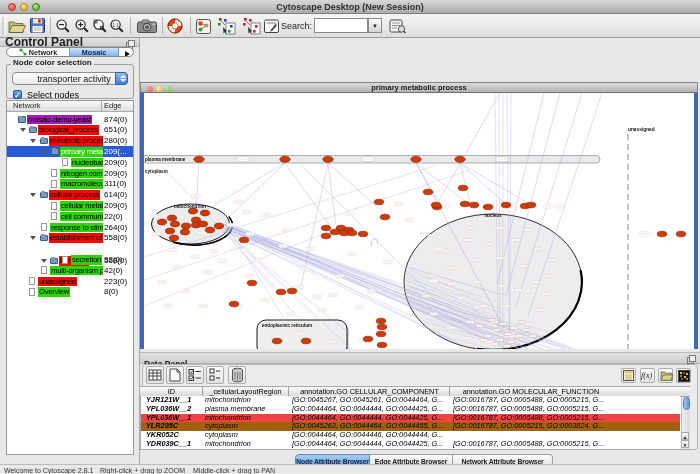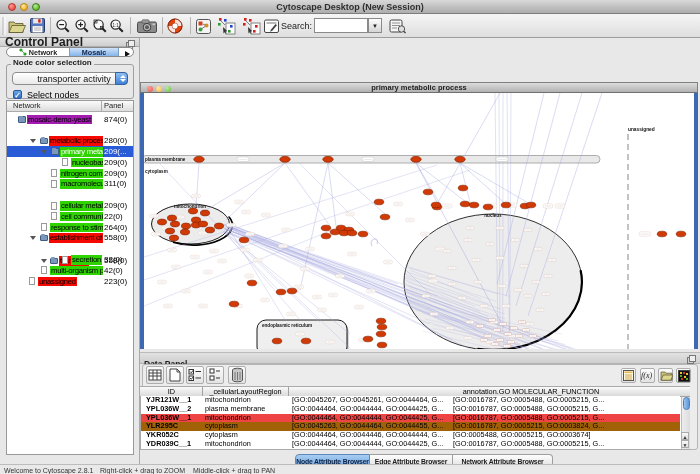--- a/index.html
+++ b/index.html
@@ -52,21 +52,21 @@
 
 #datapanel { left:140px; top:349px; width:560px; height:115px; background:#e8e8e8; }
 #dphead { position:absolute; left:0; top:3px; width:560px; height:12px; background:linear-gradient(#e2e2e2,#cecece); border-top:1px solid #bbb; border-bottom:1px solid #b3b3b3; }
 #dphead span { font-size:8.5px; color:#1d1d1d; margin-left:4px; line-height:12px; font-weight:bold; }
 #dpbody { position:absolute; left:2px; top:15px; width:556px; height:86px; background:#ececec; border:1px solid #b5b5b5; border-radius:3px; }
 .dpbtn { position:absolute; width:18px; height:18px; background:linear-gradient(#fcfcfc,#e3e3e3); border:1px solid #adadad; border-radius:2px; }
 .dpbtn2 { position:absolute; width:15px; height:15px; background:linear-gradient(#fcfcfc,#e3e3e3); border:1px solid #adadad; border-radius:2px; }
 #dtable { position:absolute; left:140px; top:386px; width:550px; height:63.5px; background:#fff; border:1px solid #aaa; }
 #dthead span, .drow span { position:absolute; font-size:7.3px; line-height:9px; white-space:nowrap; overflow:hidden; }
 .drow { position:absolute; left:141px; width:539px; height:8.8px; }
-.drow span { color:#000; line-height:8.8px; }
+.drow span { color:#000; line-height:8.8px;font-style:italic; }
 .c1 { left:5px; width:55px; font-weight:bold; }
 .c2 { left:64px; width:85px; }
 .c3 { left:151px; width:160px; }
 .c4 { left:312px; width:225px; }
 
 #vscroll { position:absolute; left:681px; top:397px; width:9px; height:52px; background:linear-gradient(90deg,#eee,#dcdcdc); border-left:1px solid #bbb; }
 #vthumb { position:absolute; left:1px; top:0px; width:7px; height:13px; background:linear-gradient(90deg,#9fc5ef,#5b96dd); border-radius:4px; border:0.5px solid #4a7cb8; }
 .sarr { position:absolute; left:0.5px; width:8px; height:8px; font-size:5px; text-align:center; color:#333; background:linear-gradient(#fafafa,#ddd); border:0.5px solid #aaa; line-height:8px;}
 
 #tabs { position:absolute; left:295px; top:453.5px; height:13px; font-size:6.8px; font-weight:bold; letter-spacing:-0.15px; }
@@ -222,30 +222,36 @@
  <div id="groupbox"></div>
  <div id="combo">
         <span>transporter activity</span>
         <div id="combobtn"></div>
       </div>
  <div id="checkbox">✓</div>
  <div id="checklab">Select nodes</div>
  <div id="treebox">
    <div id="treehead">
           <span style="left:6px">Network</span>
-          <span style="left:97px">Panel</span>
+          <span style="left:97px">Edge</span>
      <div style="position:absolute;left:94px;top:0;width:1px;height:11px;background:#ababab"></div>
    </div>
    <div style="position:absolute;left:0;top:11px;width:126px;height:342px;overflow:hidden">
      <div style="position:relative;width:126px;height:342px;top:-111px">
             <div class="trow" style="top:113.0px;">
               <span class="fold" style="left:11px"></span>
               <span class="tlab" style="left:20px;max-width:76px;background:#a21caf;color:#000">mosaic-demo-yeast</span>
               <span class="tcount" style="color:#000">874(0)</span>
             </div>
+            <div class="trow" style="top:123.8px;">
+              <span class="exp" style="left:13px"></span>
+              <span class="fold" style="left:22px"></span>
+              <span class="tlab" style="left:31px;max-width:65px;background:#f50800;color:#000">biological_process</span>
+              <span class="tcount" style="color:#000">651(0)</span>
+            </div>
             <div class="trow" style="top:134.6px;">
               <span class="exp" style="left:23px"></span>
               <span class="fold" style="left:33px"></span>
               <span class="tlab" style="left:42px;max-width:54px;background:#f50800;color:#000">metabolic process</span>
               <span class="tcount" style="color:#000">280(0)</span>
             </div>
             <div class="trow" style="top:145.4px;background:#2a5bd7;">
               <span class="exp" style="left:34px"></span>
               <span class="fold" style="left:44px"></span>
               <span class="tlab" style="left:53px;max-width:43px;background:#2ed300;color:#fff">primary metabo</span>
@@ -259,20 +265,26 @@
             <div class="trow" style="top:167.0px;">
               <span class="file" style="left:44px"></span>
               <span class="tlab" style="left:53px;max-width:43px;background:#2ed300;color:#000">nitrogen compo</span>
               <span class="tcount" style="color:#000">209(0)</span>
             </div>
             <div class="trow" style="top:177.8px;">
               <span class="file" style="left:44px"></span>
               <span class="tlab" style="left:53px;max-width:43px;background:#2ed300;color:#000">macromolecule</span>
               <span class="tcount" style="color:#000">311(0)</span>
             </div>
+            <div class="trow" style="top:188.6px;">
+              <span class="exp" style="left:23px"></span>
+              <span class="fold" style="left:33px"></span>
+              <span class="tlab" style="left:42px;max-width:54px;background:#f50800;color:#000">cellular process</span>
+              <span class="tcount" style="color:#000">614(0)</span>
+            </div>
             <div class="trow" style="top:199.4px;">
               <span class="file" style="left:44px"></span>
               <span class="tlab" style="left:53px;max-width:43px;background:#2ed300;color:#000">cellular metabo</span>
               <span class="tcount" style="color:#000">209(0)</span>
             </div>
             <div class="trow" style="top:210.2px;">
               <span class="file" style="left:44px"></span>
               <span class="tlab" style="left:53px;max-width:43px;background:#2ed300;color:#000">cell communicat</span>
               <span class="tcount" style="color:#000">22(0)</span>
             </div>
@@ -300,20 +312,25 @@
             </div>
             <div class="trow" style="top:264.2px;">
               <span class="file" style="left:34px"></span>
               <span class="tlab" style="left:43px;max-width:53px;background:#2ed300;color:#000">multi-organism pro</span>
               <span class="tcount" style="color:#000">42(0)</span>
             </div>
             <div class="trow" style="top:275.0px;">
               <span class="file" style="left:22px"></span>
               <span class="tlab" style="left:31px;max-width:65px;background:#f50800;color:#000">unassigned</span>
               <span class="tcount" style="color:#000">223(0)</span>
+            </div>
+            <div class="trow" style="top:285.8px;">
+              <span class="file" style="left:22px"></span>
+              <span class="tlab" style="left:31px;max-width:65px;background:#2ed300;color:#000">Overview</span>
+              <span class="tcount" style="color:#000">8(0)</span>
             </div>
           </div>
    </div>
  </div>
 </div>
 
 <div class="abs" id="frame">
  <div id="fborder"></div>
  <div id="ftitle">
   <div class="tl" style="left:6px;background:radial-gradient(circle at 35% 30%,#ff9d96,#e8564a)"></div>
@@ -819,20 +836,21 @@
         <rect x="2" y="5" width="2" height="2" fill="#55aa22"></rect>
         <rect x="6" y="6" width="2" height="2" fill="#e8c32a"></rect>
         <rect x="3" y="8" width="2" height="2" fill="#cc3322"></rect>
         <rect x="8" y="8" width="2" height="2" fill="#55aa22"></rect>
       </svg>
 </div>
 <div class="abs" id="dtable"></div>
 <div class="abs" style="left:140px;top:387px;width:550px;height:9.5px;background:linear-gradient(#fafafa,#dadada);border-bottom:1px solid #a2a2a2">
   <span style="position:absolute;left:1px;width:62px;text-align:center;font-size:7.3px;line-height:9px;border-right:1px solid #a2a2a2">ID</span>
   <span style="position:absolute;left:63px;width:86px;text-align:center;font-size:7.3px;line-height:9px;border-right:1px solid #a2a2a2">_cellularLayoutRegion</span>
+  <span style="position:absolute;left:150px;width:160px;text-align:center;font-size:7.3px;line-height:9px;border-right:1px solid #a2a2a2">annotation.GO CELLULAR_COMPONENT</span>
   <span style="position:absolute;left:311px;width:160px;text-align:center;font-size:7.3px;line-height:9px">annotation.GO MOLECULAR_FUNCTION</span>
 </div>
 <div class="drow" style="top:396.0px;background:#ffffff">
       <span class="c1">YJR121W__1</span>
       <span class="c2">mitochondrion</span>
       <span class="c3">[GO:0045267, GO:0045261, GO:0044464, G...</span>
       <span class="c4">[GO:0016787, GO:0005488, GO:0005215, G...</span>
     </div>
     <div class="drow" style="top:404.8px;background:#ffffff">
       <span class="c1">YPL036W__2</span>
@@ -849,21 +867,20 @@
     <div class="drow" style="top:422.4px;background:#a16207">
       <span class="c1">YLR295C</span>
       <span class="c2">cytoplasm</span>
       <span class="c3">[GO:0045263, GO:0044464, GO:0044455, G...</span>
       <span class="c4">[GO:0016787, GO:0005215, GO:0003824, G...</span>
     </div>
     <div class="drow" style="top:431.2px;background:#ffffff">
       <span class="c1">YKR052C</span>
       <span class="c2">cytoplasm</span>
       <span class="c3">[GO:0044464, GO:0044446, GO:0044444, G...</span>
-      <span class="c4">[GO:0005488, GO:0005215, GO:0003674]</span>
     </div>
     <div class="drow" style="top:440.0px;background:#ffffff">
       <span class="c1">YDR039C__1</span>
       <span class="c2">mitochondrion</span>
       <span class="c3">[GO:0044464, GO:0044444, GO:0044425, G...</span>
       <span class="c4">[GO:0016787, GO:0005488, GO:0005215, G...</span>
     </div>
 <div class="abs" id="vscroll">
       <div id="vthumb"></div>
     </div>

